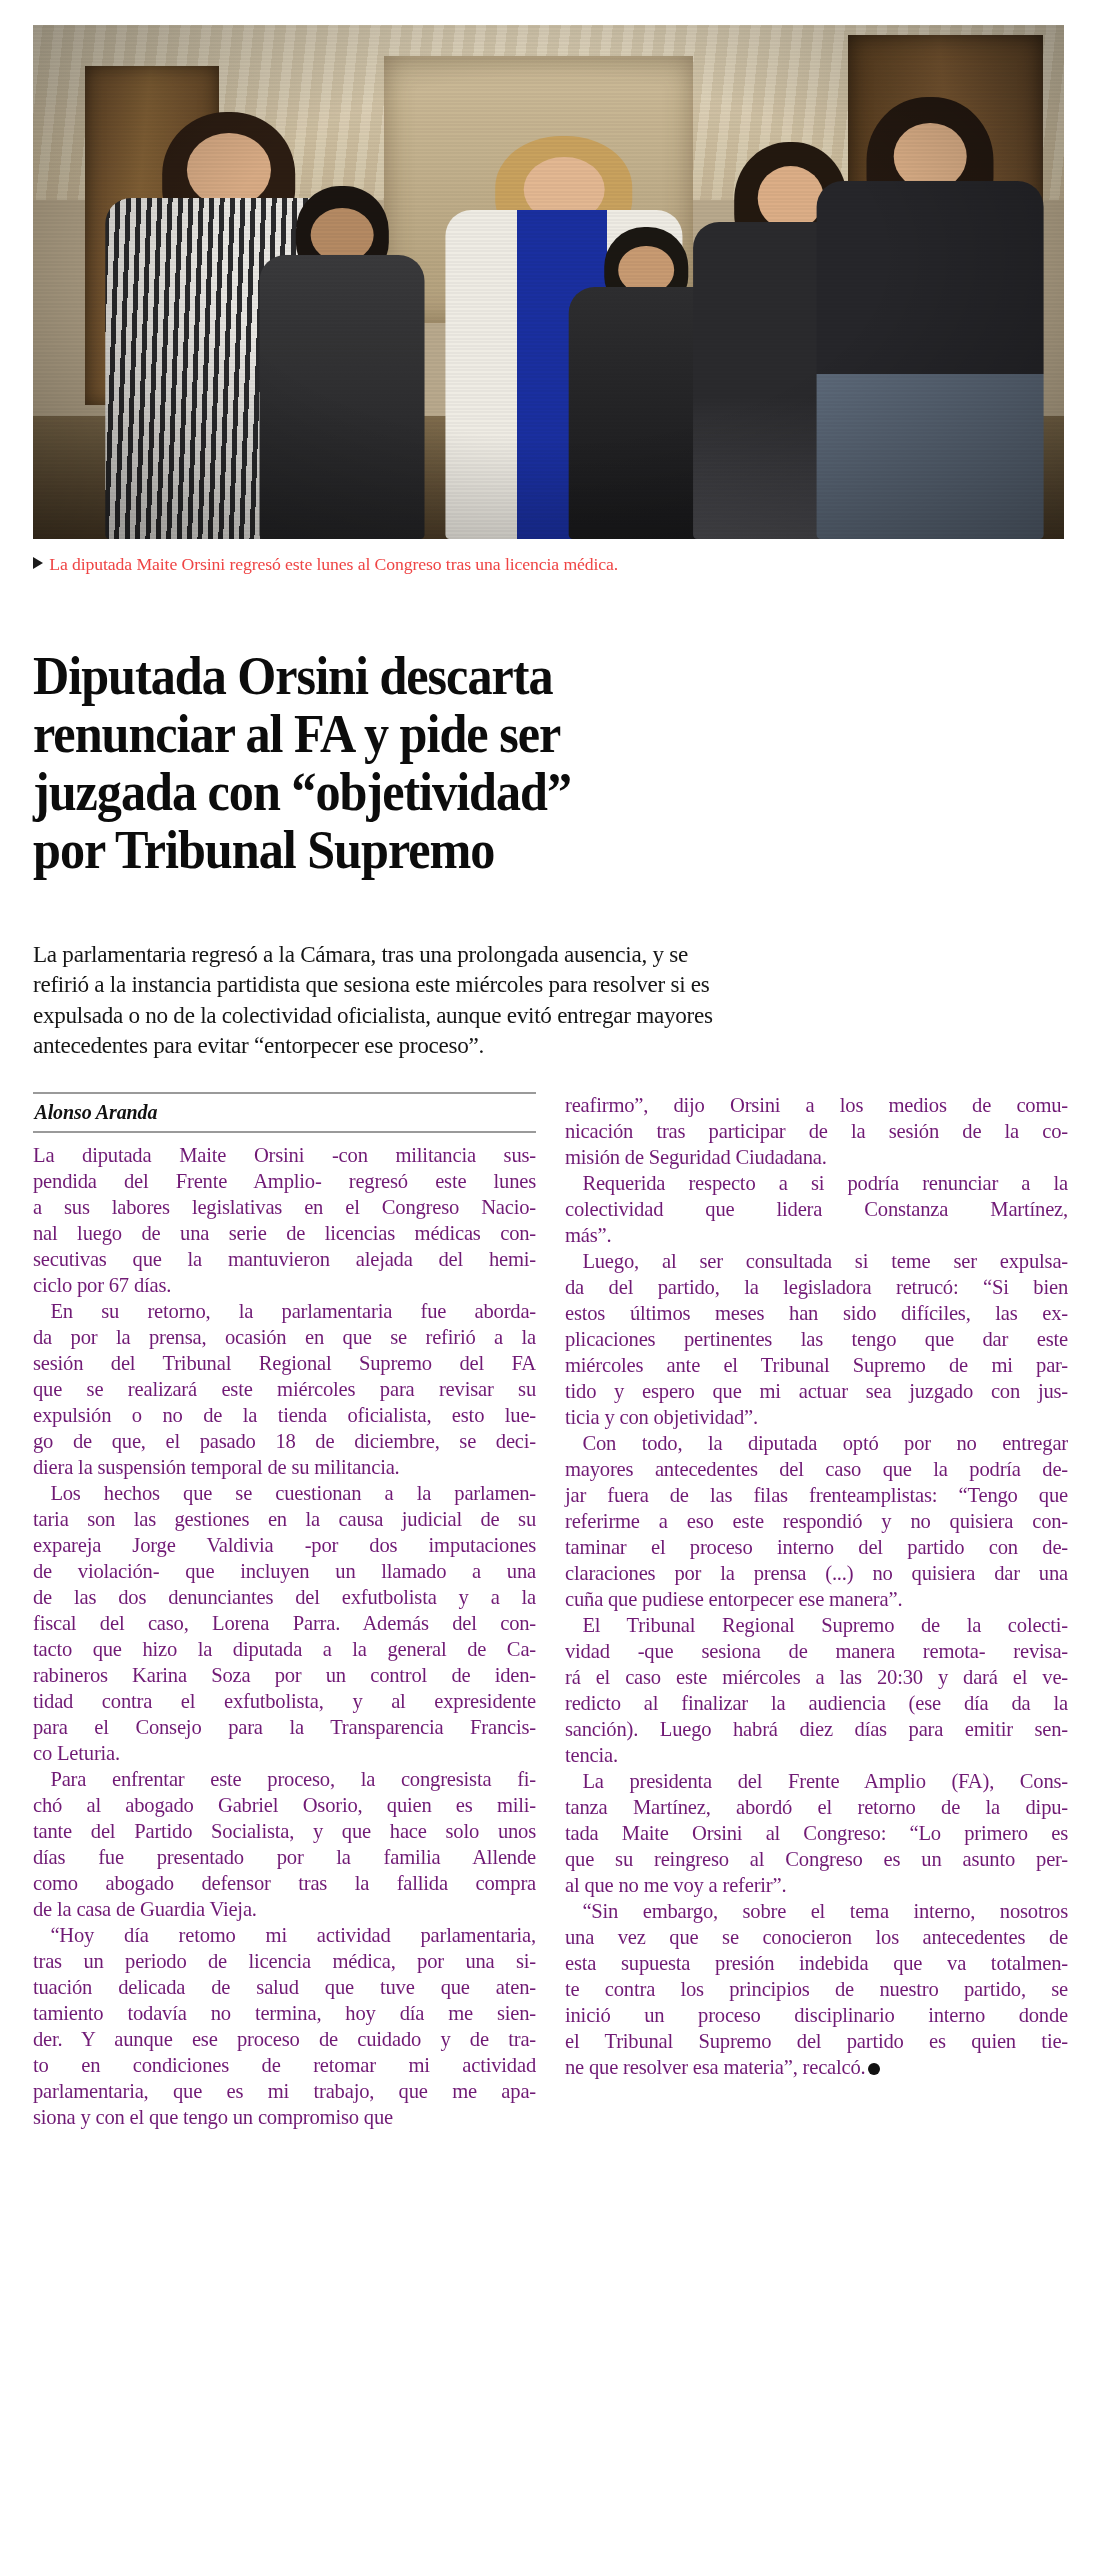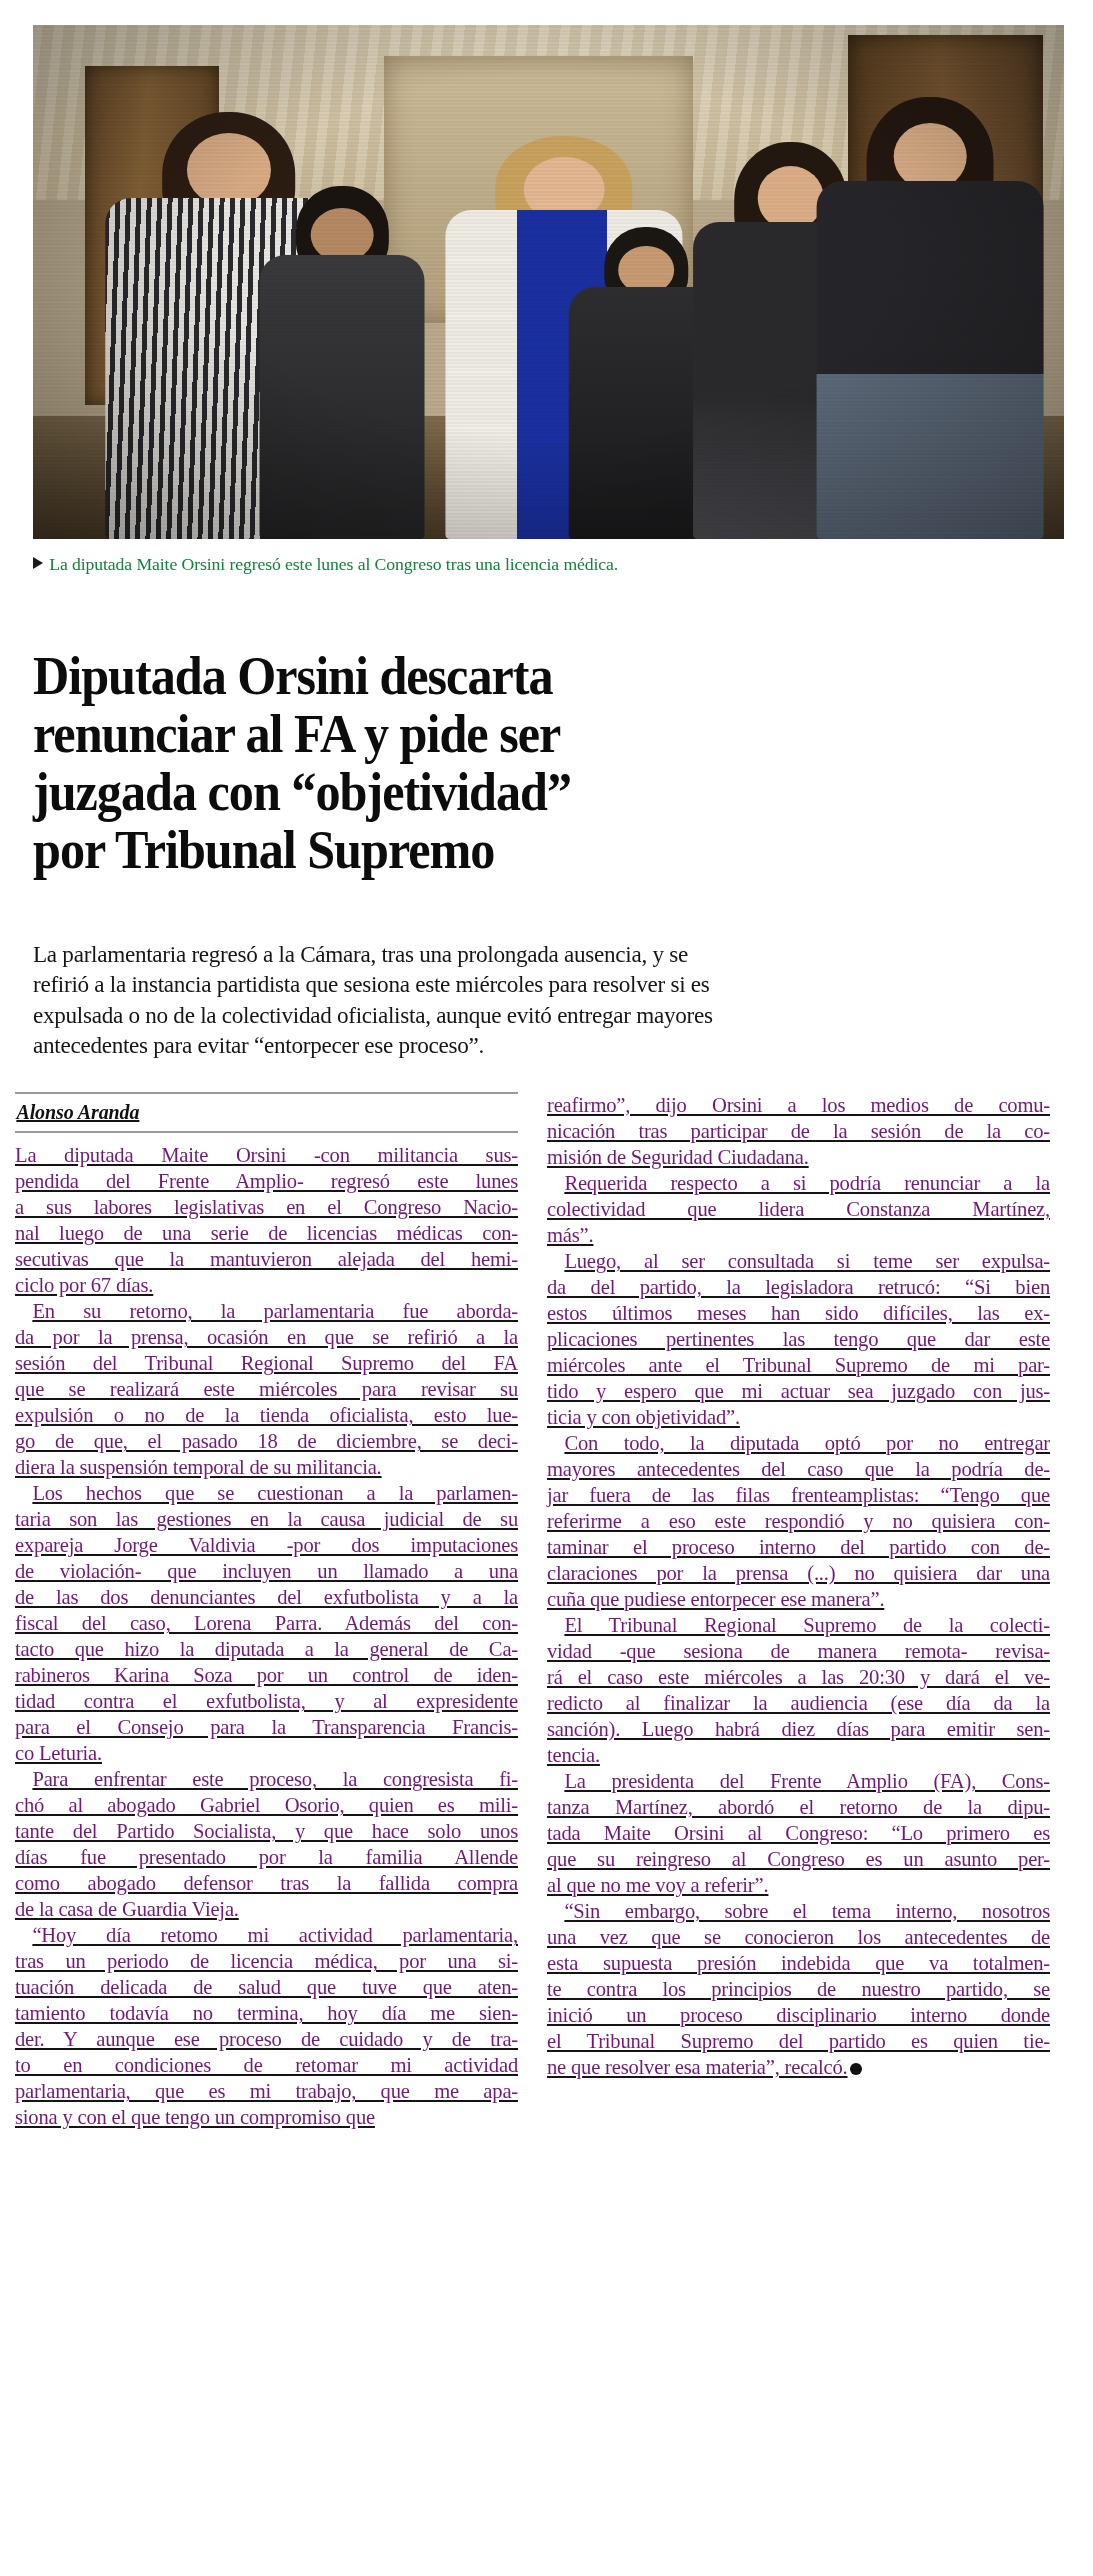--- a/index.html
+++ b/index.html
@@ -135,21 +135,21 @@
 
   
   .caption {
     position: absolute;
     left: 33px;
     top: 554px;
     width: 1031px;
     font-size: 17.7px;
     line-height: 1.15;
     letter-spacing: -0.1px;
-    color: #15803d;
+    color: #ef4444;
     font-family: "Liberation Serif", "DejaVu Serif", serif;
     white-space: nowrap;
   }
   .caption .tri {
     display: inline-block;
     width: 0; height: 0;
     border-left: 10.4px solid #1b1b1b;
     border-top: 6.2px solid transparent;
     border-bottom: 6.2px solid transparent;
     margin-right: 6.2px;
@@ -185,27 +185,26 @@
     letter-spacing: -0.3px;
     color: #161616;
     transform: scaleX(0.965);
     transform-origin: left top;
   }
   .deck .dk-line { display: block; white-space: nowrap; }
 
   
   .cols {
     position: absolute;
-    left: 15px;
+    left: 33px;
     top: 1092px;
     width: 1035px;
     height: 1472px;
     display: flex;
     gap: 29px;
-    text-decoration: underline;
   }
   .col {
     width: 503px;
     position: relative;
   }
 
   .byline-box { margin-bottom: 9px; }
   .rule-top, .rule-bottom {
     height: 2.1px;
     background: #9a9a9a;

